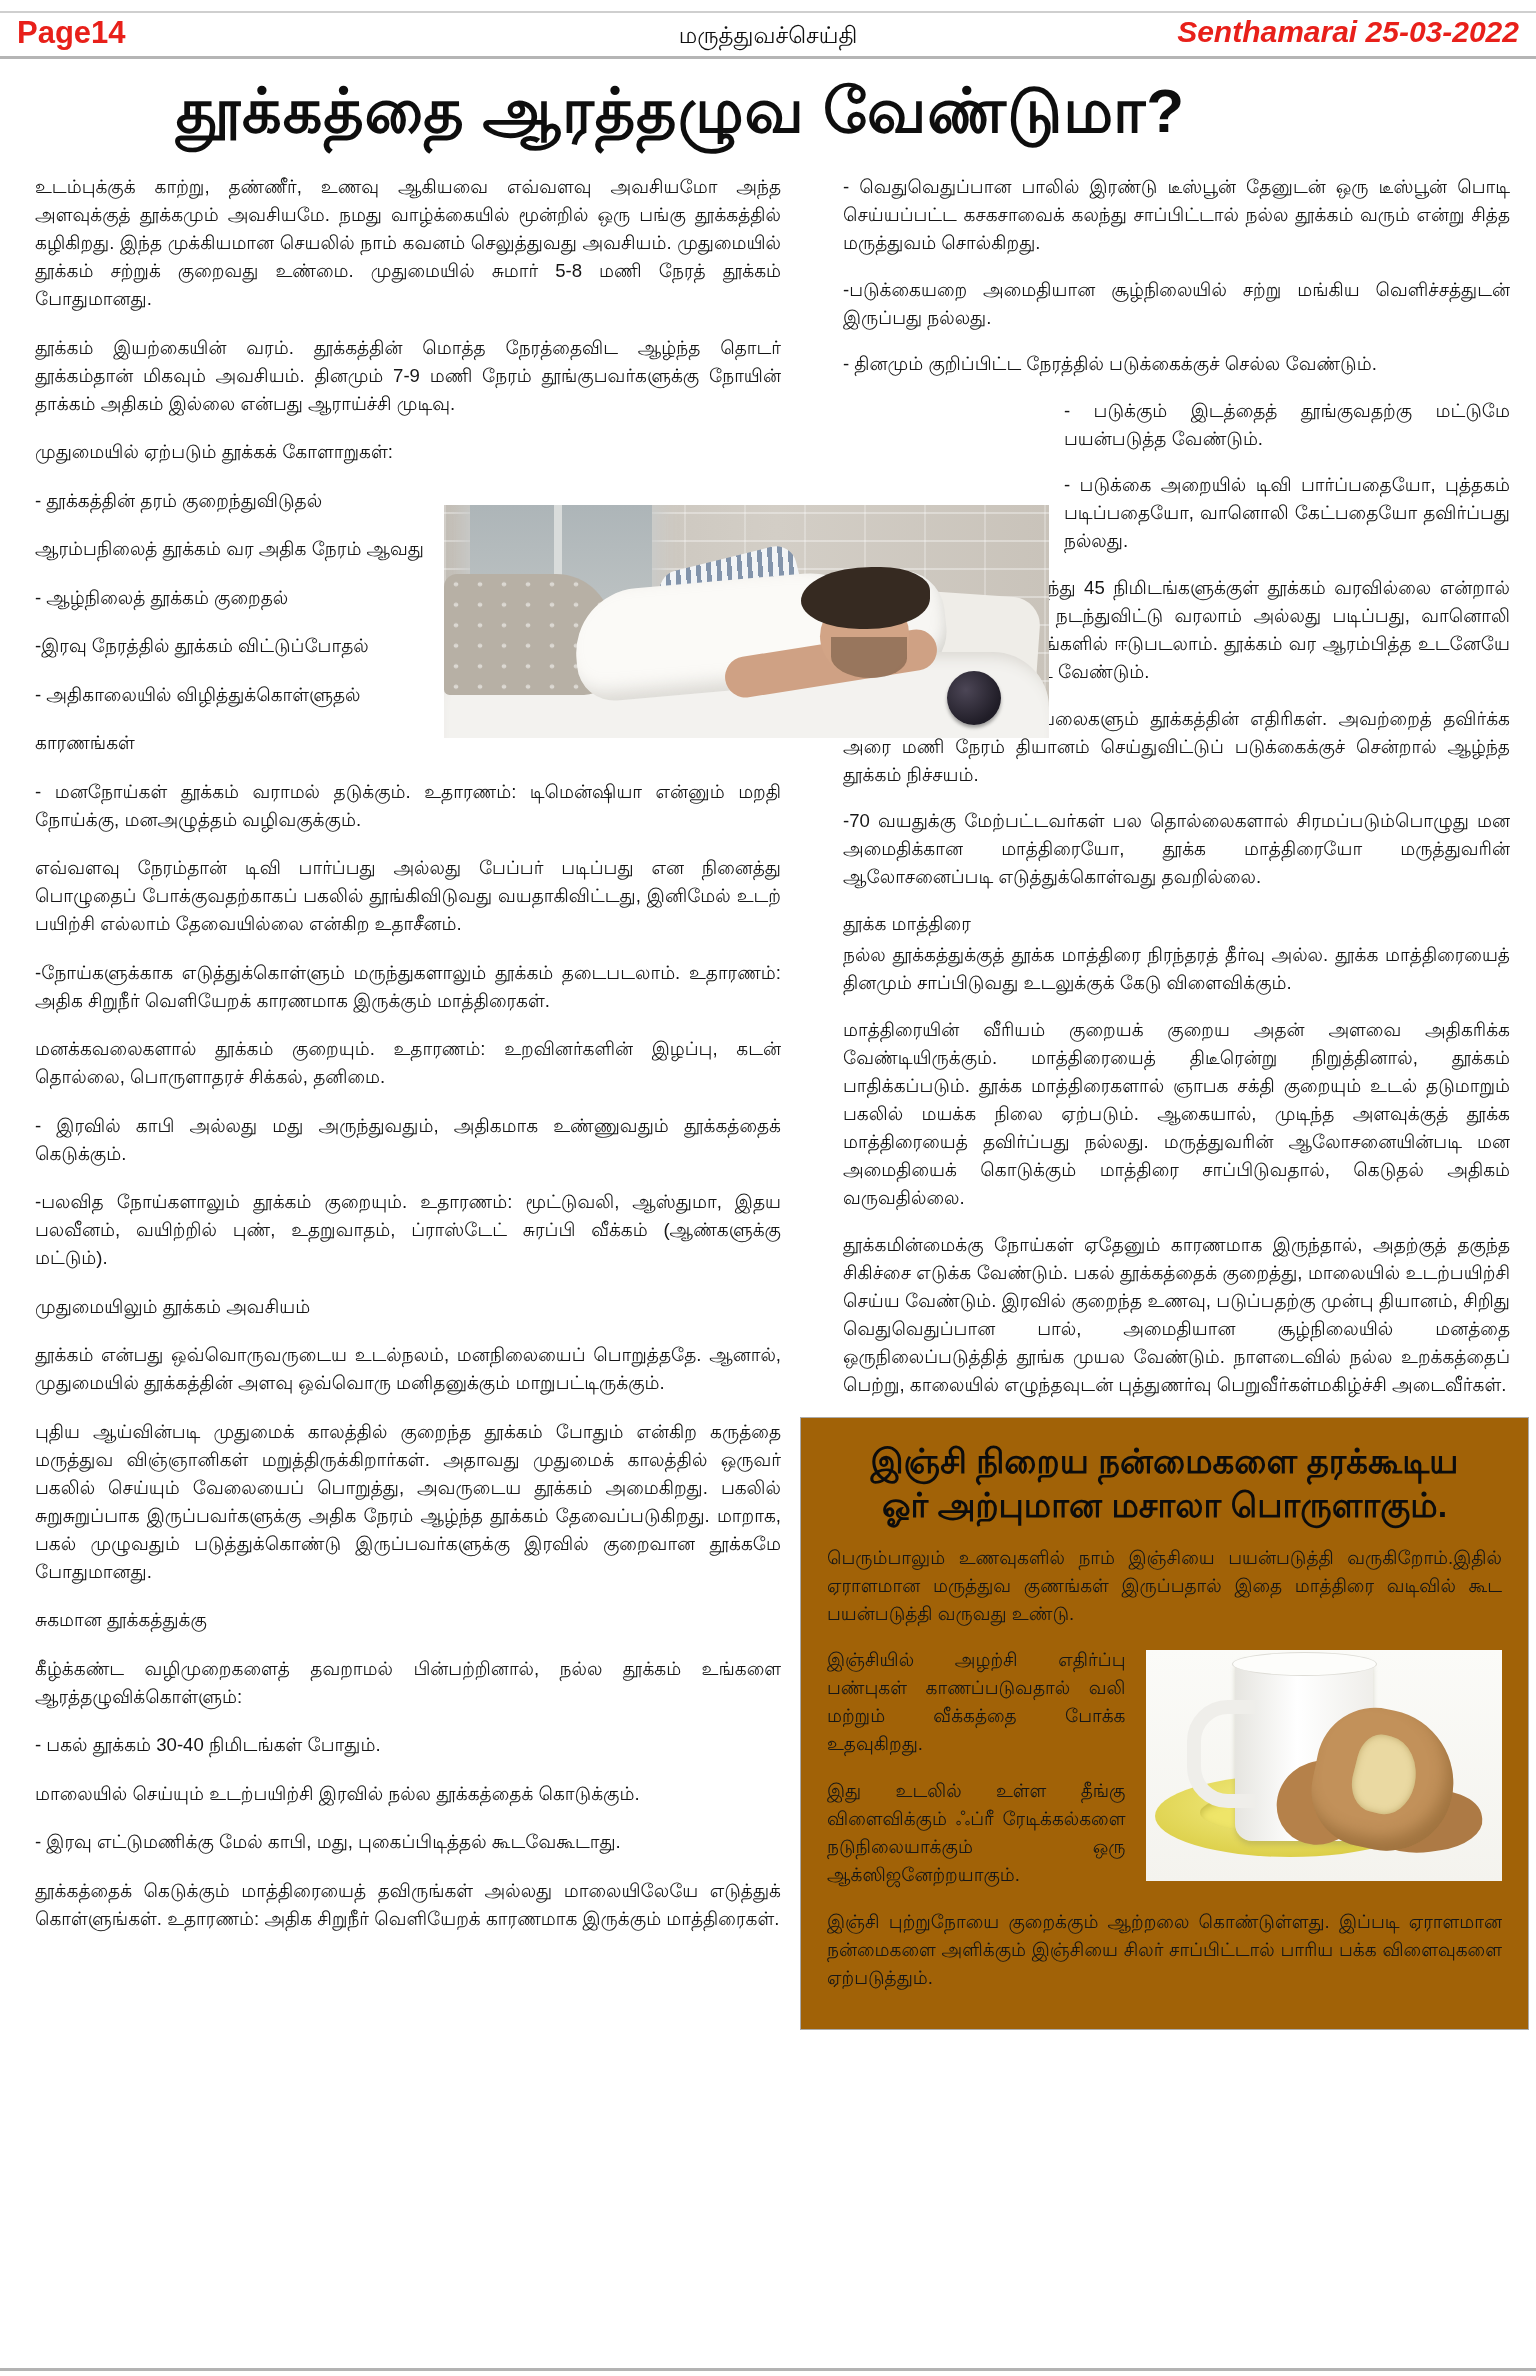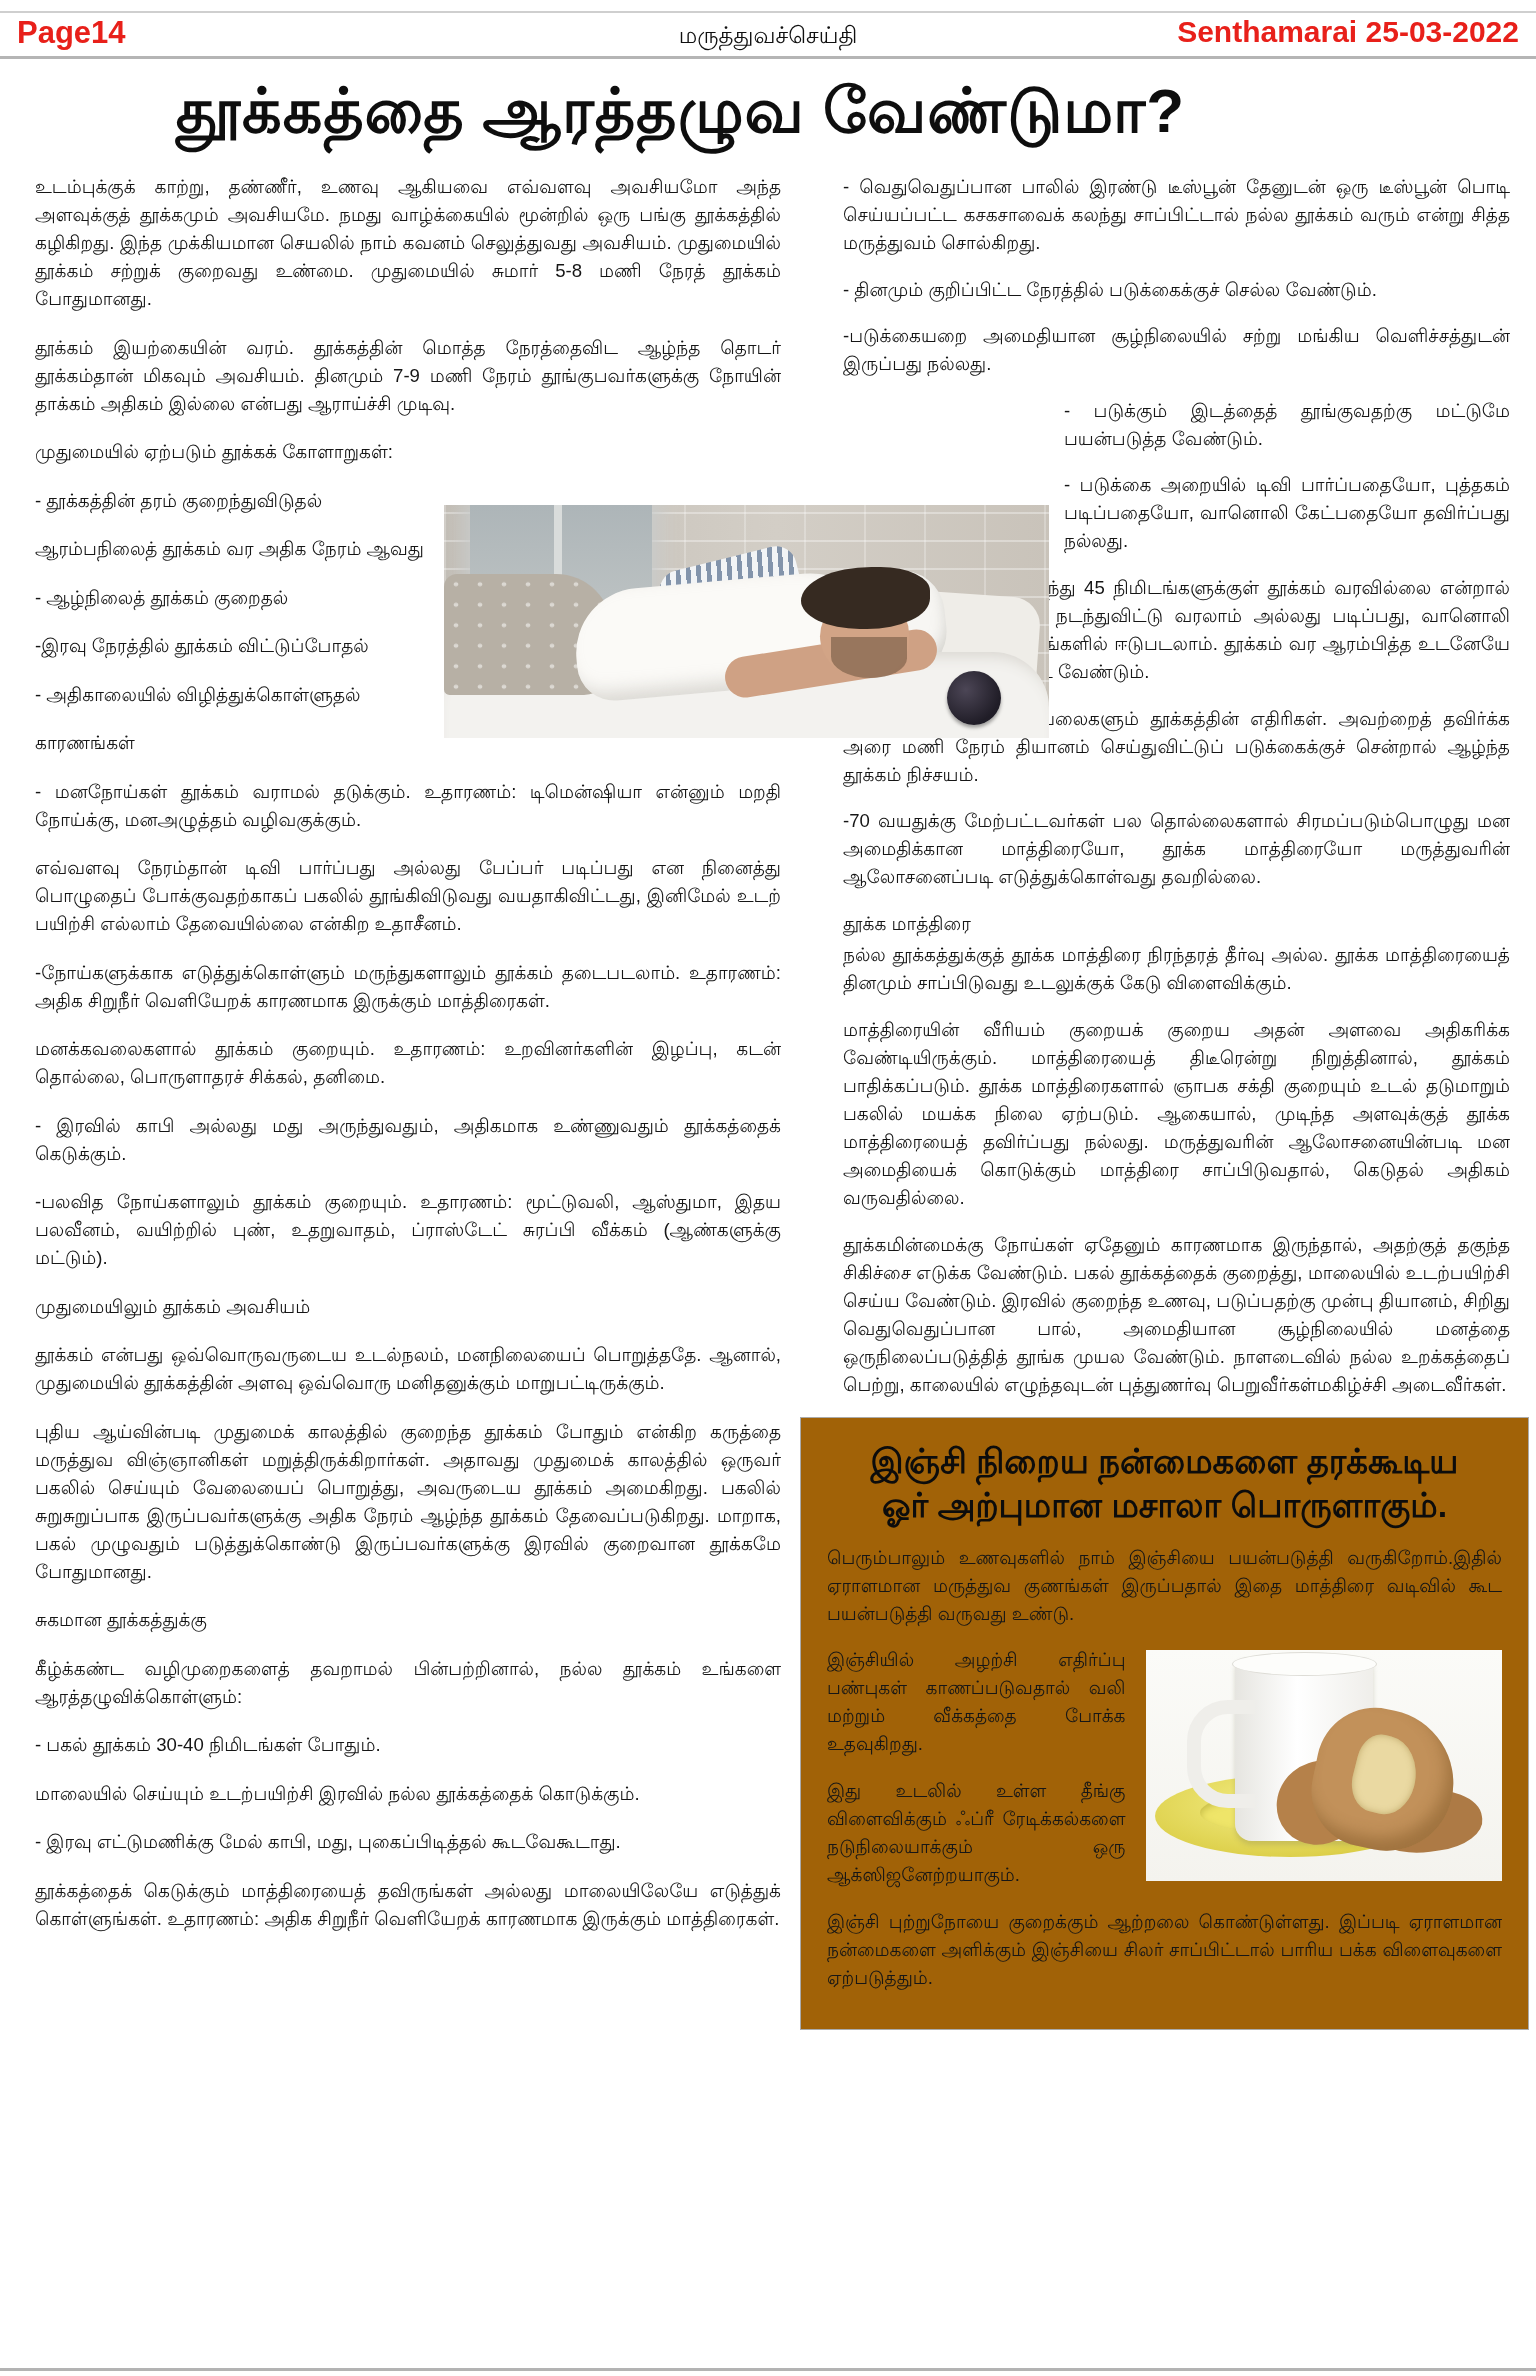--- a/index.html
+++ b/index.html
@@ -3,21 +3,21 @@
 <meta charset="utf-8">
 <style>
   html,body{margin:0;padding:0;background:#ffffff;}
   .page{position:relative;width:1536px;height:2376px;background:#ffffff;overflow:hidden;
         font-family:"Liberation Sans",sans-serif;color:#161616;}
   
   .topline{position:absolute;top:11.2px;left:0;width:100%;height:1.9px;background:#cfcfcf;}
   .hdr{position:absolute;top:15px;left:0;width:100%;height:37px;}
   .hdr .page-label{position:absolute;left:17px;top:0;font-size:31px;font-weight:bold;color:#e8201a;}
   .hdr .section-title{position:absolute;left:50%;top:6.5px;transform:translateX(-50%);font-size:23px;color:#101010;}
-  .hdr .paper-date{position:absolute;right:17px;top:0;font-size:30px;font-weight:bold;color:#e8201a;}
+  .hdr .paper-date{position:absolute;right:17px;top:0;font-size:30px;font-weight:bold;color:#e8201a;font-style:italic;}
   .divider{position:absolute;top:56px;left:0;width:100%;height:2.8px;background:#b5b5b5;}
   .headline{position:absolute;top:75px;left:56px;width:1249px;text-align:center;
             font-size:62px;font-weight:bold;color:#0e0e0e;letter-spacing:0.9px;}
   
   .col{position:absolute;top:173px;}
   .col-left{left:35px;width:746px;}
   .col-right{left:843px;width:667px;}
   .col p,.col h3{font-size:18.6px;line-height:28px;text-align:justify;margin:0 0 20.5px 0;font-weight:normal;}
   .col-right p,.col-right h3{margin-bottom:18.6px;}
   .col h3{text-align:left;}
@@ -123,22 +123,22 @@
     <h3>சுகமான தூக்கத்துக்கு</h3>
     <p>கீழ்க்கண்ட வழிமுறைகளைத் தவறாமல் பின்பற்றினால், நல்ல தூக்கம் உங்களை ஆரத்தழுவிக்கொள்ளும்:</p>
     <p>- பகல் தூக்கம் 30-40 நிமிடங்கள் போதும்.</p>
     <p>மாலையில் செய்யும் உடற்பயிற்சி இரவில் நல்ல தூக்கத்தைக் கொடுக்கும்.</p>
     <p>- இரவு எட்டுமணிக்கு மேல் காபி, மது, புகைப்பிடித்தல் கூடவேகூடாது.</p>
     <p>தூக்கத்தைக் கெடுக்கும் மாத்திரையைத் தவிருங்கள் அல்லது மாலையிலேயே எடுத்துக் கொள்ளுங்கள். உதாரணம்: அதிக சிறுநீர் வெளியேறக் காரணமாக இருக்கும் மாத்திரைகள்.</p>
   </div>
 
   <div class="col col-right">
     <p>- வெதுவெதுப்பான பாலில் இரண்டு டீஸ்பூன் தேனுடன் ஒரு டீஸ்பூன் பொடி செய்யப்பட்ட கசகசாவைக் கலந்து சாப்பிட்டால் நல்ல தூக்கம் வரும் என்று சித்த மருத்துவம் சொல்கிறது.</p>
+    <p>-படுக்கையறை அமைதியான சூழ்நிலையில் சற்று மங்கிய வெளிச்சத்துடன் இருப்பது நல்லது.</p>
     <p>- தினமும் குறிப்பிட்ட நேரத்தில் படுக்கைக்குச் செல்ல வேண்டும்.</p>
-    <p>-படுக்கையறை அமைதியான சூழ்நிலையில் சற்று மங்கிய வெளிச்சத்துடன் இருப்பது நல்லது.</p>
     <div class="indent">
       <p>- படுக்கும் இடத்தைத் தூங்குவதற்கு மட்டுமே பயன்படுத்த வேண்டும்.</p>
       <p>- படுக்கை அறையில் டிவி பார்ப்பதையோ, புத்தகம் படிப்பதையோ, வானொலி கேட்பதையோ தவிர்ப்பது நல்லது.</p>
     </div>
     <p>- படுத்தவுடனே 30-லிருந்து 45 நிமிடங்களுக்குள் தூக்கம் வரவில்லை என்றால் வெளியே சென்று சற்று நடந்துவிட்டு வரலாம் அல்லது படிப்பது, வானொலி கேட்பது போன்ற காரியங்களில் ஈடுபடலாம். தூக்கம் வர ஆரம்பித்த உடனேயே படுக்கைக்குச் சென்றுவிட வேண்டும்.</p>
     <p>மனஉளைச்சல்களும் கவலைகளும் தூக்கத்தின் எதிரிகள். அவற்றைத் தவிர்க்க அரை மணி நேரம் தியானம் செய்துவிட்டுப் படுக்கைக்குச் சென்றால் ஆழ்ந்த தூக்கம் நிச்சயம்.</p>
     <p>-70 வயதுக்கு மேற்பட்டவர்கள் பல தொல்லைகளால் சிரமப்படும்பொழுது மன அமைதிக்கான மாத்திரையோ, தூக்க மாத்திரையோ மருத்துவரின் ஆலோசனைப்படி எடுத்துக்கொள்வது தவறில்லை.</p>
     <h3 class="tight">தூக்க மாத்திரை</h3>
     <p>நல்ல தூக்கத்துக்குத் தூக்க மாத்திரை நிரந்தரத் தீர்வு அல்ல. தூக்க மாத்திரையைத் தினமும் சாப்பிடுவது உடலுக்குக் கேடு விளைவிக்கும்.</p>
     <p>மாத்திரையின் வீரியம் குறையக் குறைய அதன் அளவை அதிகரிக்க வேண்டியிருக்கும். மாத்திரையைத் திடீரென்று நிறுத்தினால், தூக்கம் பாதிக்கப்படும். தூக்க மாத்திரைகளால் ஞாபக சக்தி குறையும் உடல் தடுமாறும் பகலில் மயக்க நிலை ஏற்படும். ஆகையால், முடிந்த அளவுக்குத் தூக்க மாத்திரையைத் தவிர்ப்பது நல்லது. மருத்துவரின் ஆலோசனையின்படி மன அமைதியைக் கொடுக்கும் மாத்திரை சாப்பிடுவதால், கெடுதல் அதிகம் வருவதில்லை.</p>

